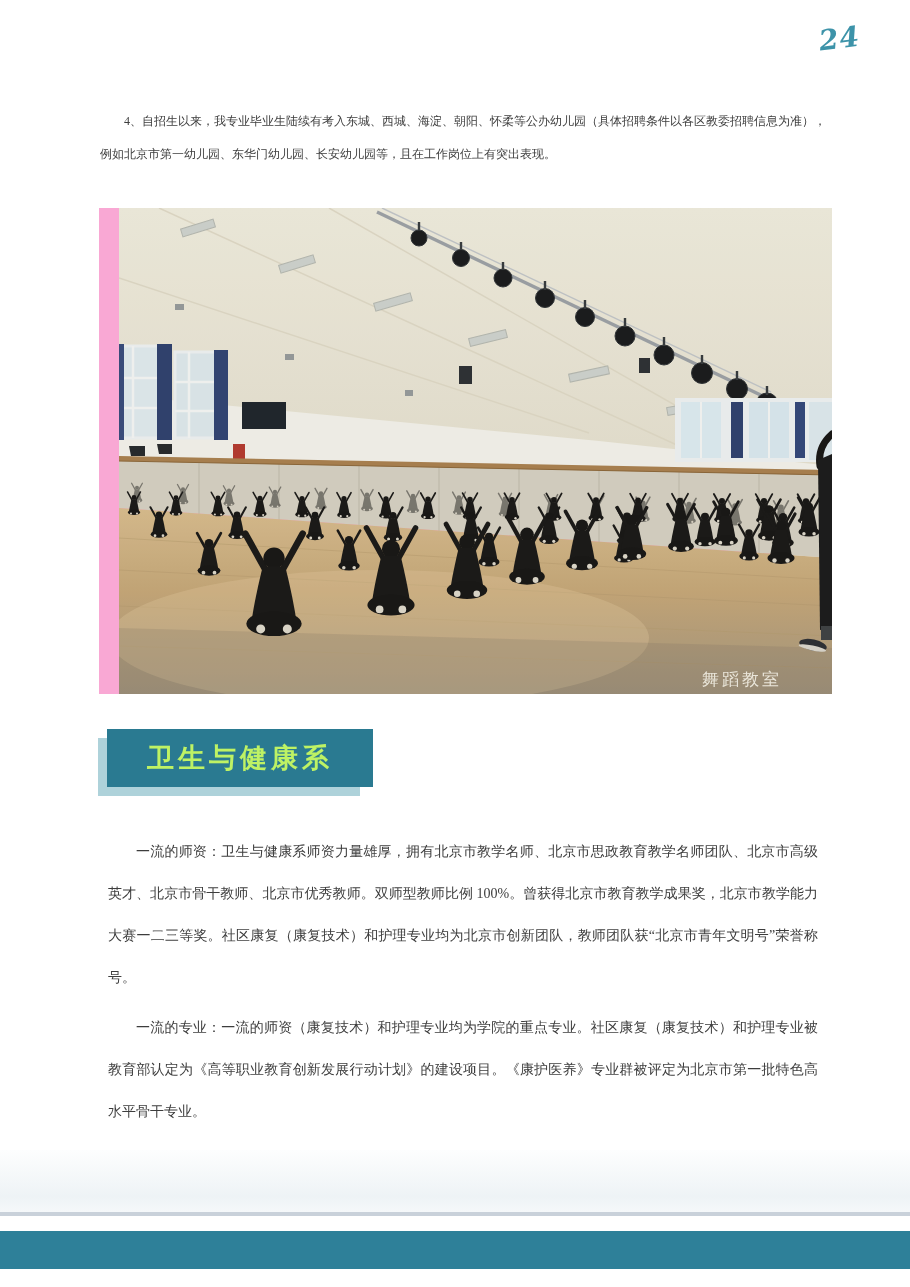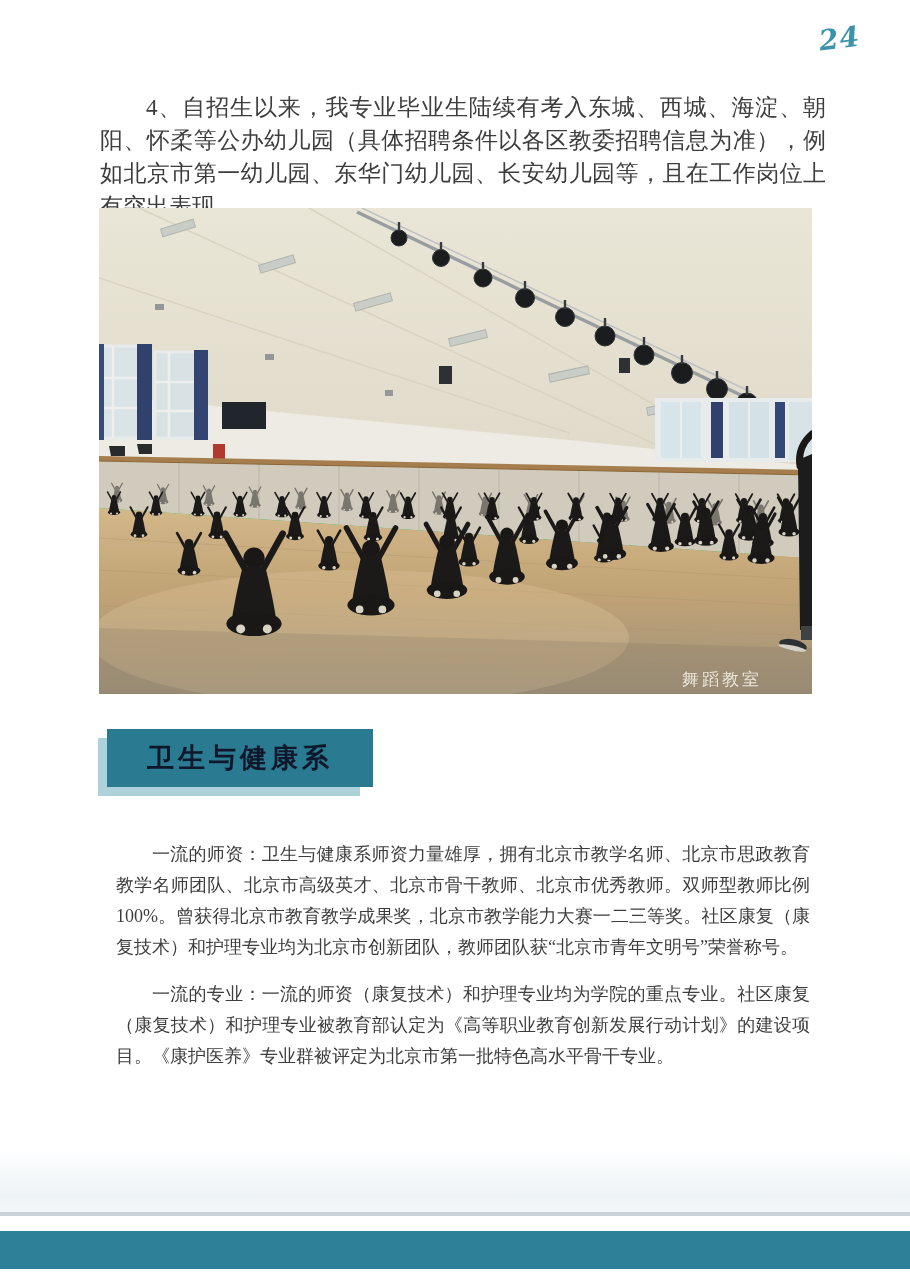--- a/index.html
+++ b/index.html
@@ -6,42 +6,42 @@
   .page{
     position:relative;width:910px;height:1287px;background:#ffffff;overflow:hidden;
     font-family:"Liberation Serif","DejaVu Serif",serif;color:#3d3d3d;
   }
   .page-number{
     position:absolute;top:22px;right:50px;
     font-family:"DejaVu Serif",serif;font-style:italic;font-weight:bold;
     font-size:28px;color:#3d93a9;transform:rotate(-7deg);letter-spacing:1px;
   }
   .intro{
-    position:absolute;left:100px;top:91px;width:726px;
-    font-size:23px;line-height:33px;text-align:justify;text-indent:2em;margin:0;
+    position:absolute;left:100px;top:105px;width:726px;
+    font-size:12px;line-height:33px;text-align:justify;text-indent:2em;margin:0;
   }
   .photo{
-    position:absolute;left:99px;top:208px;width:667px;height:486px;background:#22c55e;
+    position:absolute;left:99px;top:208px;width:667px;height:486px;background:#f9a8d4;padding-left:20px;
   }
   .photo svg{display:block;}
   .section-header{position:absolute;left:98px;top:729px;width:284px;height:70px;}
   .section-header .shadow{
     position:absolute;left:0;top:9px;width:262px;height:58px;background:#aed2da;
   }
   .section-header .box{
     position:absolute;left:9px;top:0;width:266px;height:58px;background:#2a7a91;
     display:flex;align-items:center;justify-content:center;
   }
   .section-header .box span{
     font-family:"Liberation Sans","DejaVu Sans",sans-serif;font-weight:bold;
-    font-size:27px;color:#0f172a;letter-spacing:4px;
+    font-size:27px;color:#bef264;letter-spacing:4px;
   }
   .body-text{position:absolute;left:100px;top:823px;width:726px;}
   .body-text p{
-    margin:16px;font-size:18px;line-height:31px;text-align:justify;text-indent:2em;
+    margin:8px;font-size:14px;line-height:42px;text-align:justify;text-indent:2em;
   }
   .noise-band{
     position:absolute;left:0;top:1150px;width:910px;height:62px;
     background:linear-gradient(180deg,#fdfefe 0%,#eef3f6 75%,#f5f8fa 100%);
   }
   .divider-line{position:absolute;left:0;top:1212px;width:910px;height:4px;background:#c9d1da;}
   .footer-bar{position:absolute;left:0;top:1231px;width:910px;height:38px;background:#2e8099;}
 </style>
 </head>
 <body>

